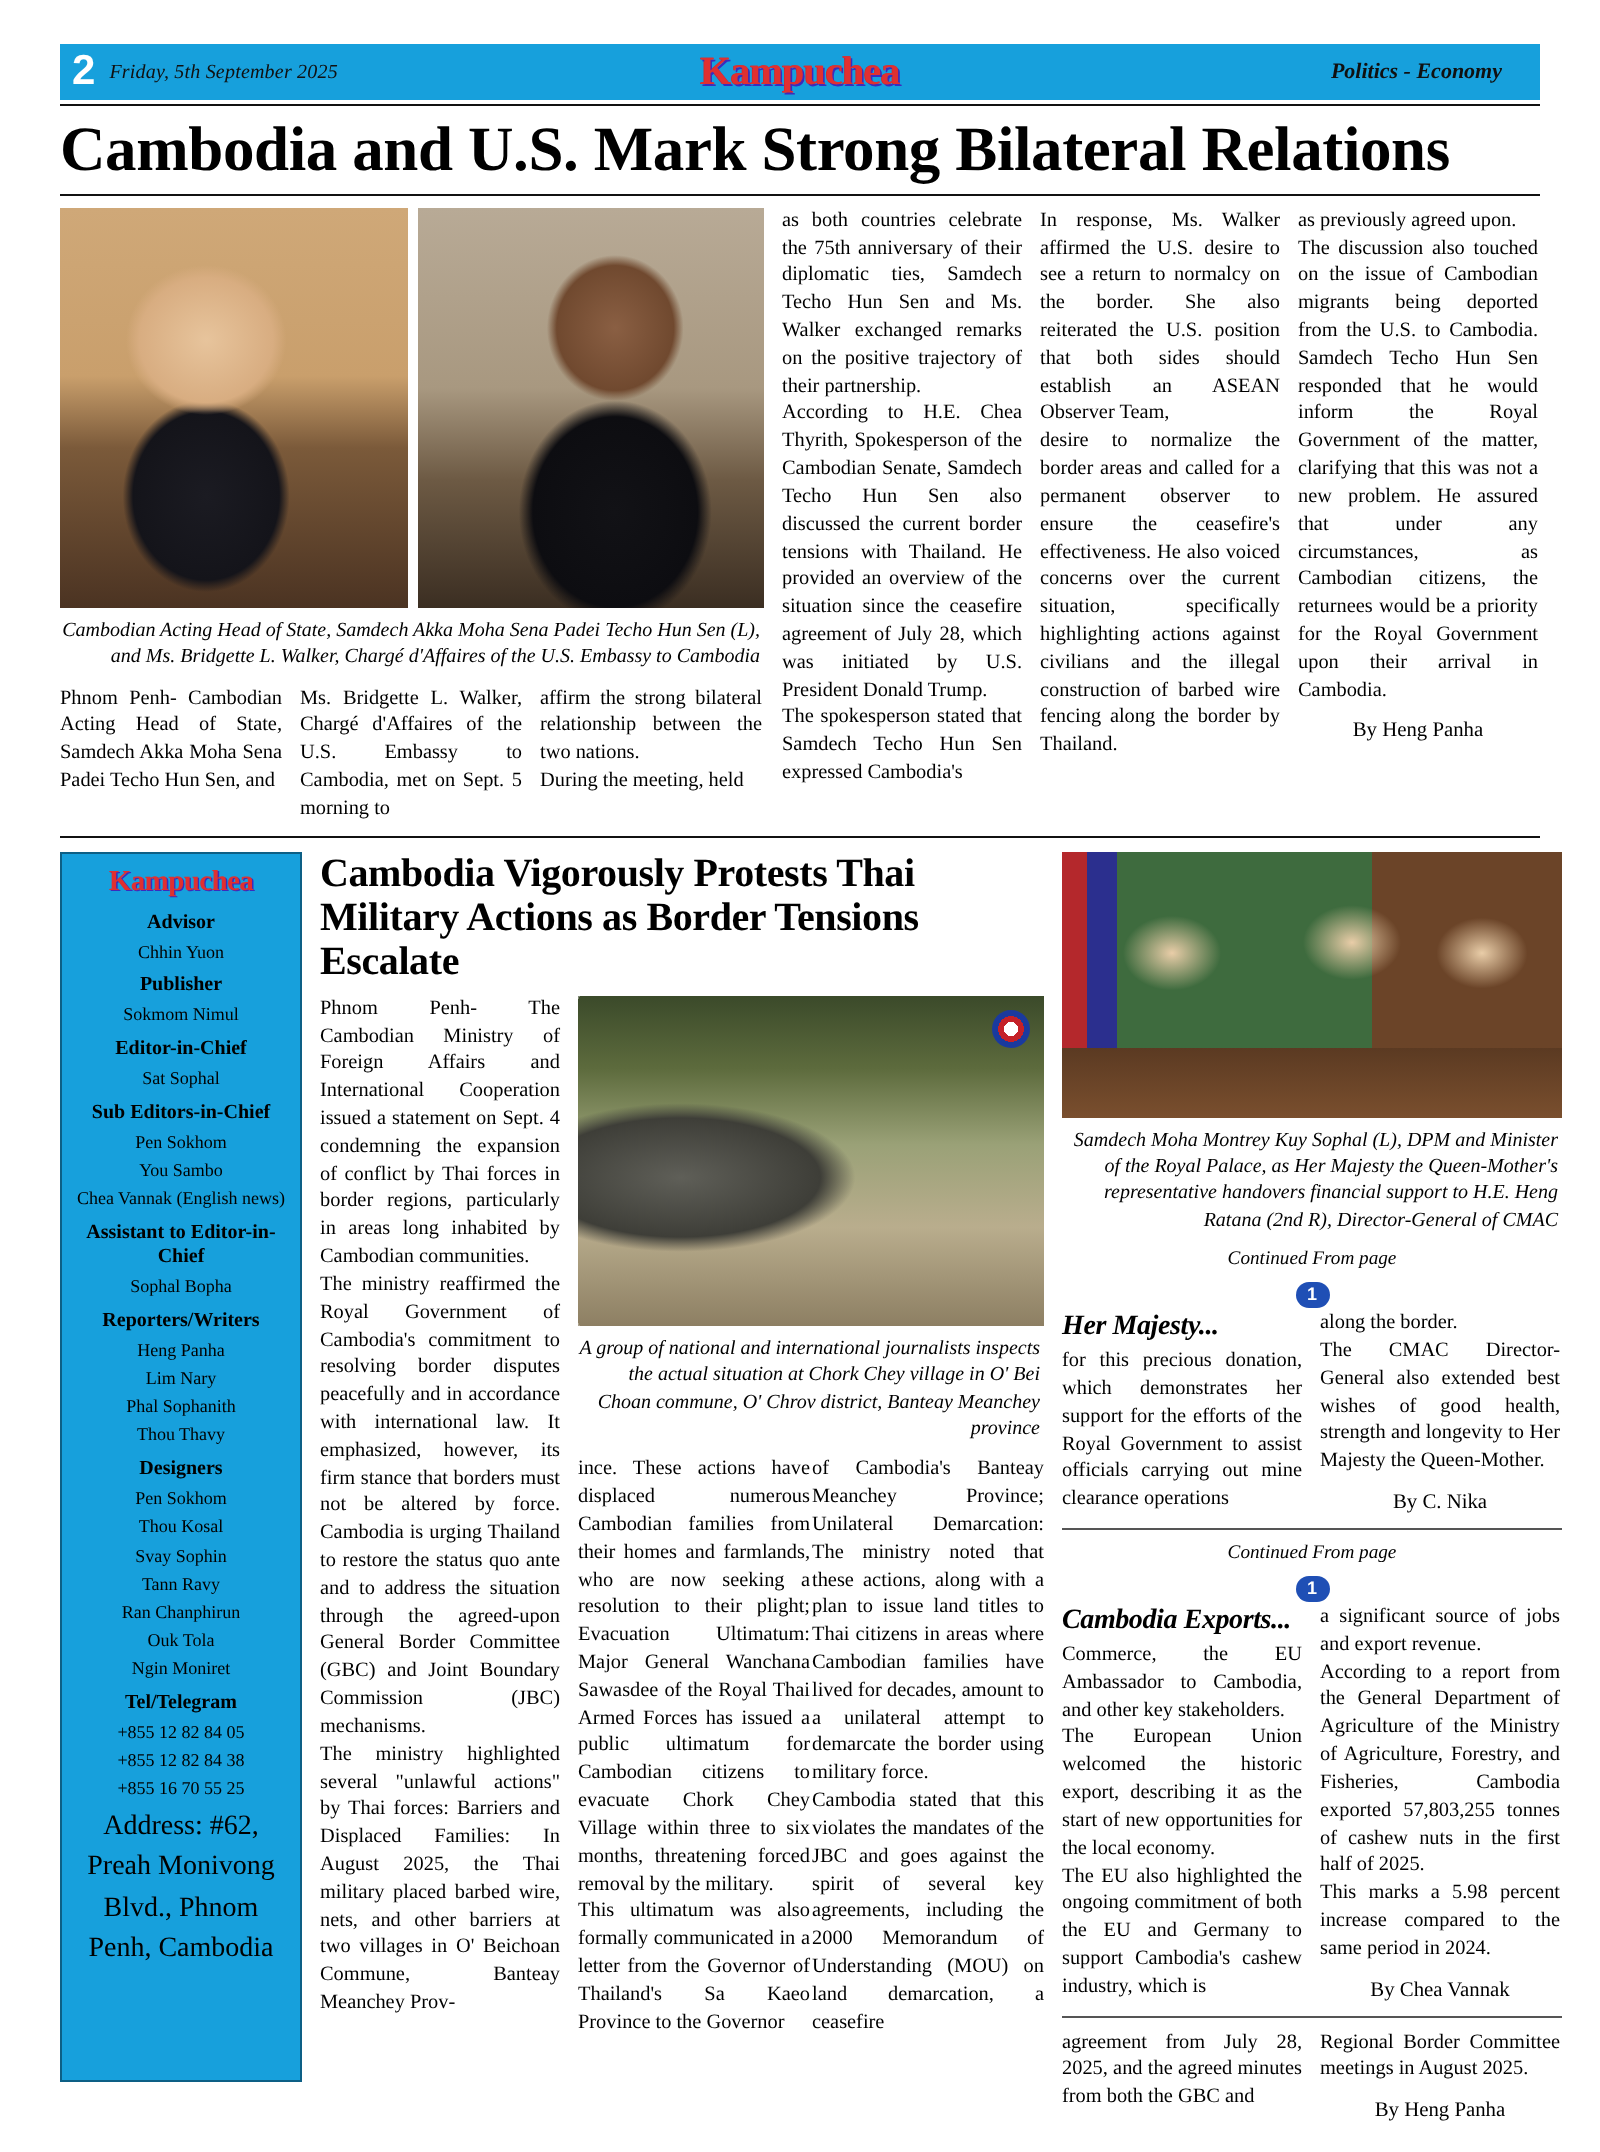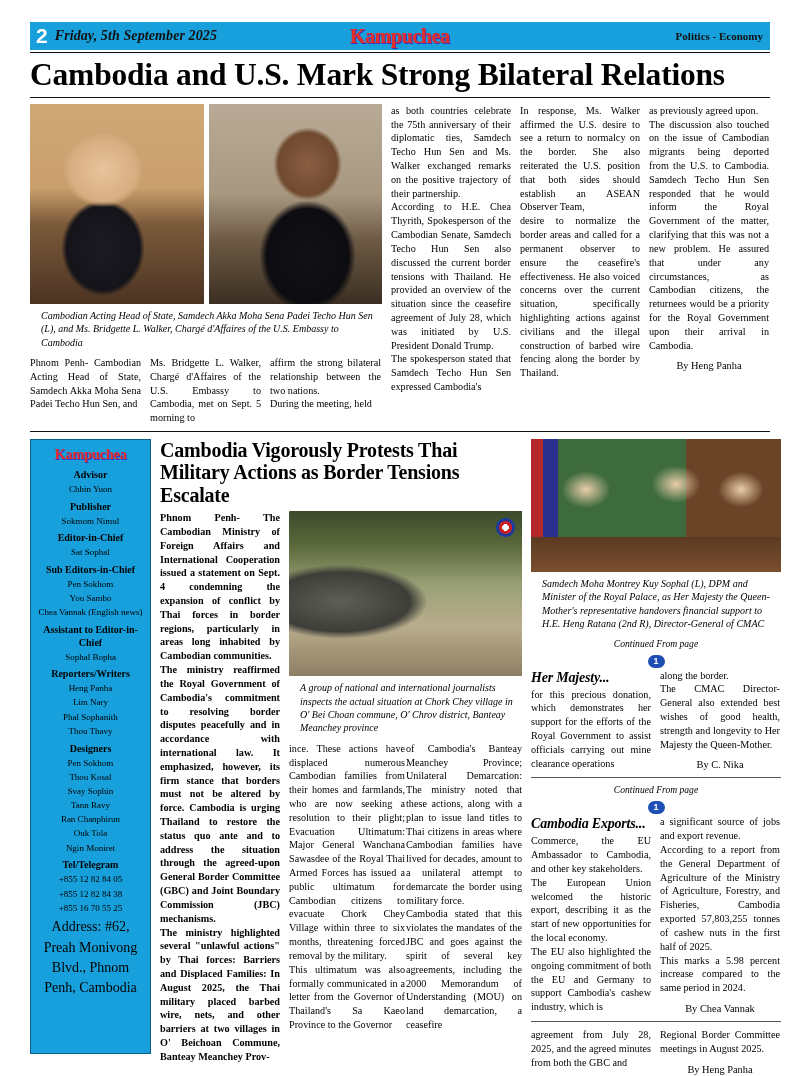--- a/index.html
+++ b/index.html
@@ -21,56 +21,56 @@
     background: #17a0dc;
     display: flex; align-items: center;
   }
   .topbar .pageno {
     font-family: "Liberation Sans", sans-serif;
     font-weight: bold; font-size: 21px; color: #ffffff;
     line-height: 1; padding: 0 7px 2px 6px;
   }
   .topbar .issuedate {
     font-family: "Liberation Serif", serif;
-    font-style: italic; font-weight: bold; font-size: 14px; color: #101010;
+    font-style: italic; font-weight: normal; font-size: 10px; color: #101010;
     letter-spacing: .1px;
   }
   .topbar .logo {
     position: absolute; left: 0; right: 0; text-align: center;
     font-family: "Liberation Serif", serif;
     font-weight: bold; font-size: 20px; letter-spacing: -0.4px;
     color: #e03030;
     text-shadow: 0.8px 0.8px 0 #3b2bbd, -0.4px 0 0 #d02a2a;
     pointer-events: none;
   }
   .topbar .section {
-    margin-left: auto; padding-right: 7px;
-    font-family: "Liberation Serif", serif;
-    font-size: 11px; font-weight: bold; color: #101010;
+    margin-left: auto; padding-right: 19px;
+    font-family: "Liberation Serif", serif;
+    font-size: 11px; font-weight: bold; color: #101010; font-style: italic;
   }
   .rule-under-top { border-bottom: 1.6px solid #111; margin-top: 2px; }
 
   
   h1.headline {
     font-family: "Liberation Serif", serif;
     font-weight: bold;
     font-size: 31.5px;
     line-height: 1.04;
     margin: 6px 0 5px 0;
     letter-spacing: -0.2px;
   }
   .rule-under-head { border-bottom: 1.4px solid #111; margin-bottom: 6px; }
 
   
   .col { font-size: 10.2px; line-height: 1.355; text-align: justify; }
   .col p { margin: 0; text-indent: 0; }
   .byline { text-align: center; margin-top: 8px; font-size: 10.4px; }
   .caption {
     font-style: italic; font-size: 10px; line-height: 1.34;
-    text-align: left; margin: 5px 2px 7px 11px;
+    text-align: right; margin: 5px 2px 7px 0;
   }
 
   
   .story1 { display: flex; gap: 9px; }
   .story1 .left { width: 352px; }
   .story1 .photos { display: flex; gap: 5px; }
   .ph { background:#9aa; position: relative; overflow: hidden; }
   .story1 .ph { height: 200px; flex: 1; }
   .story1 .subcols { display: flex; gap: 9px; }
   .story1 .subcols .col { width: 111px; }
@@ -105,21 +105,21 @@
   }
 
   .midcols { flex: 1; display: flex; gap: 9px; }
   .mid-left { width: 362px; }
   h2.headline2 {
     font-family: "Liberation Serif", serif; font-weight: bold;
     font-size: 20px; line-height: 1.12; margin: 0 0 5px 0;
     letter-spacing: -0.2px;
   }
   .mid-left .body2 { display: flex; gap: 9px; }
-  .mid-left .c1 { width: 121px; font-weight: bold; }
+  .mid-left .c1 { width: 121px; }
   .mid-left .c23 { flex: 1; }
   .photo2 { height: 165px; margin-bottom: 2px; }
   .two-under { display: flex; gap: 1px; }
   .two-under .col { width: 116px; }
 
   .mid-right { width: 250px; display: flex; flex-direction: column; }
   .photo3 { height: 133px; }
   .cont-head {
     display: flex; align-items: center; gap: 6px;
     font-style: italic; font-size: 9.6px; font-weight: normal;

